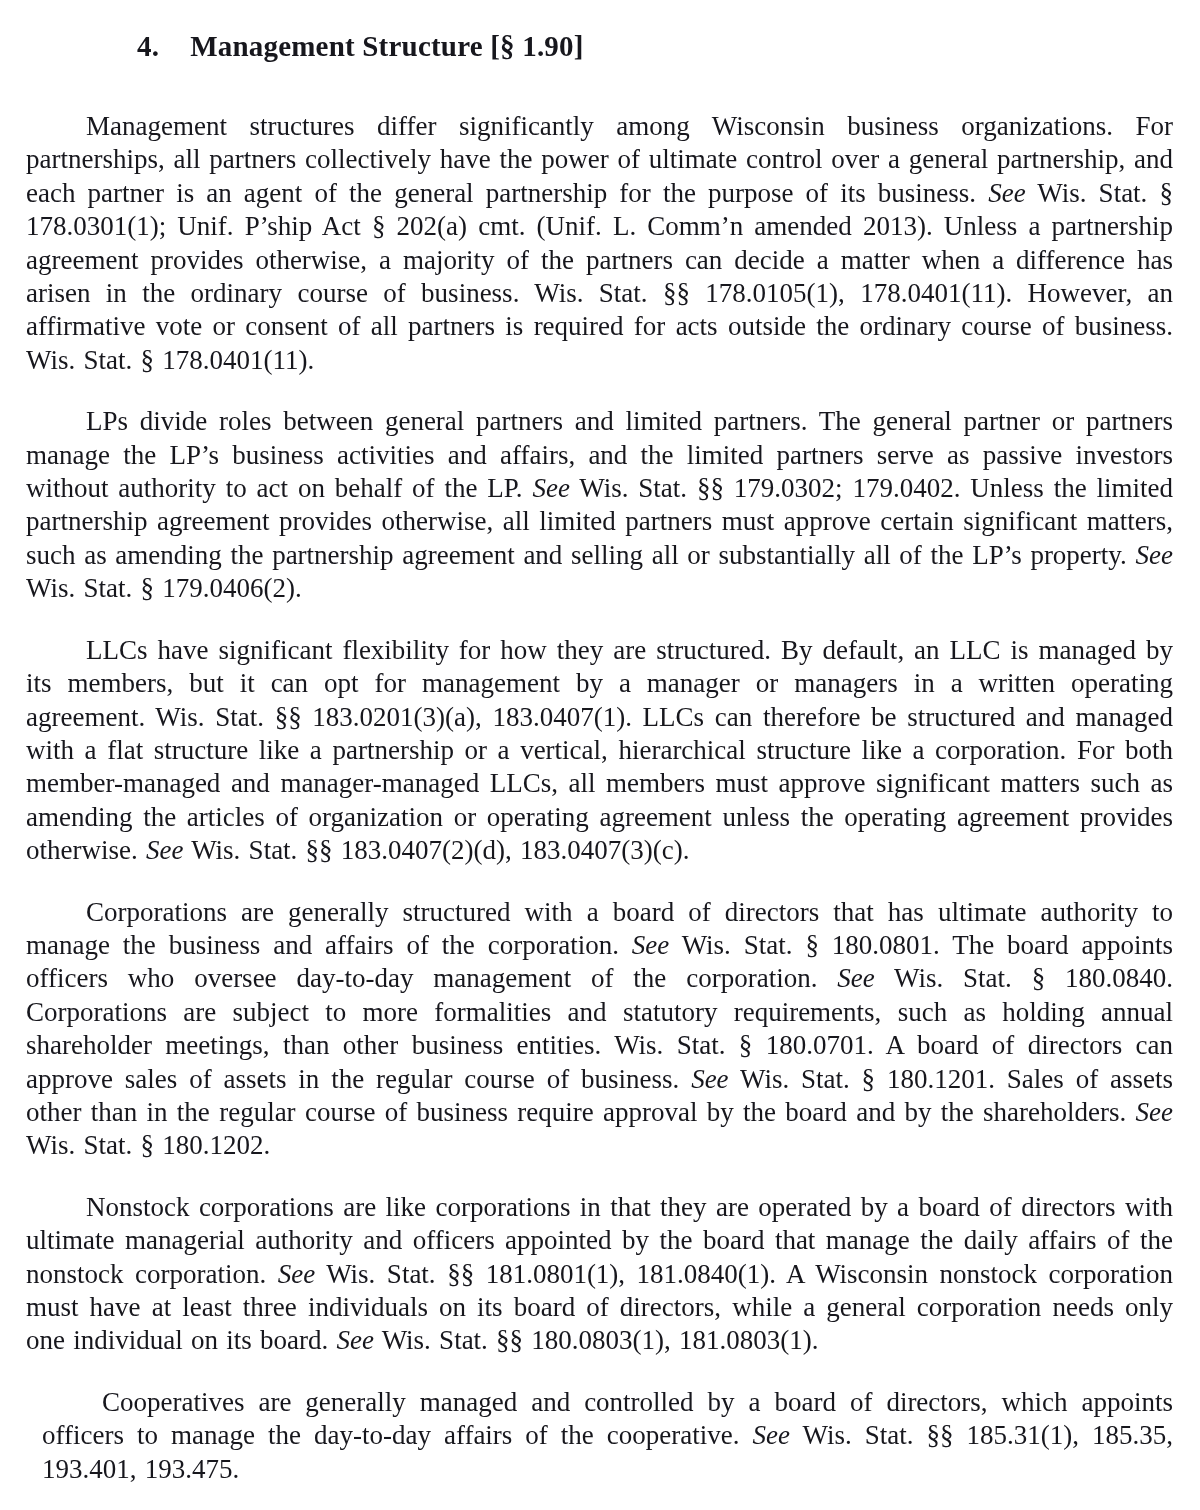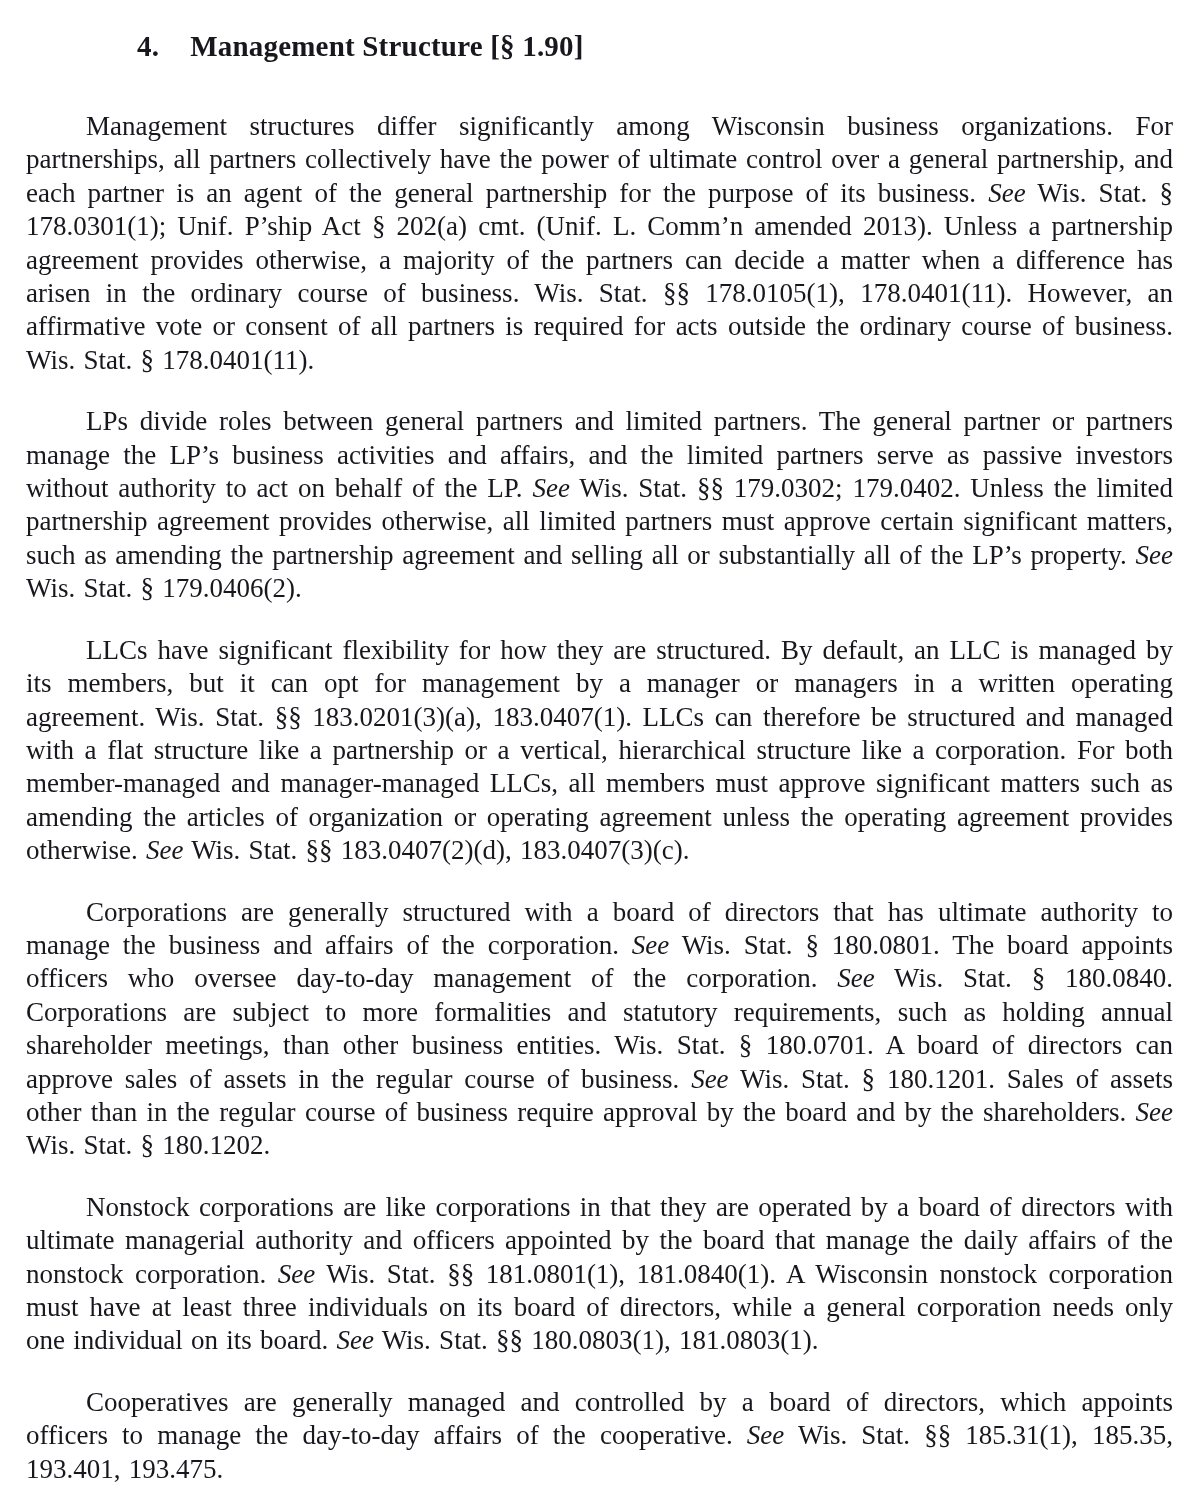--- a/index.html
+++ b/index.html
@@ -29,20 +29,21 @@
   .doc-body p.para {
     font-size: 27px;
     line-height: 33.4px;
     text-align: justify;
     text-indent: 60px;
     margin: 0 0 28px 0;
     word-spacing: 1.5px;
   }
   .doc-body p.para:last-child {
     margin-bottom: 0;
+    margin-left: 16px;
   }
   .doc-body em {
     font-style: italic;
   }
 </style>
 </head>
 <body>
 
 <div class="page">
   <h1 class="heading">

